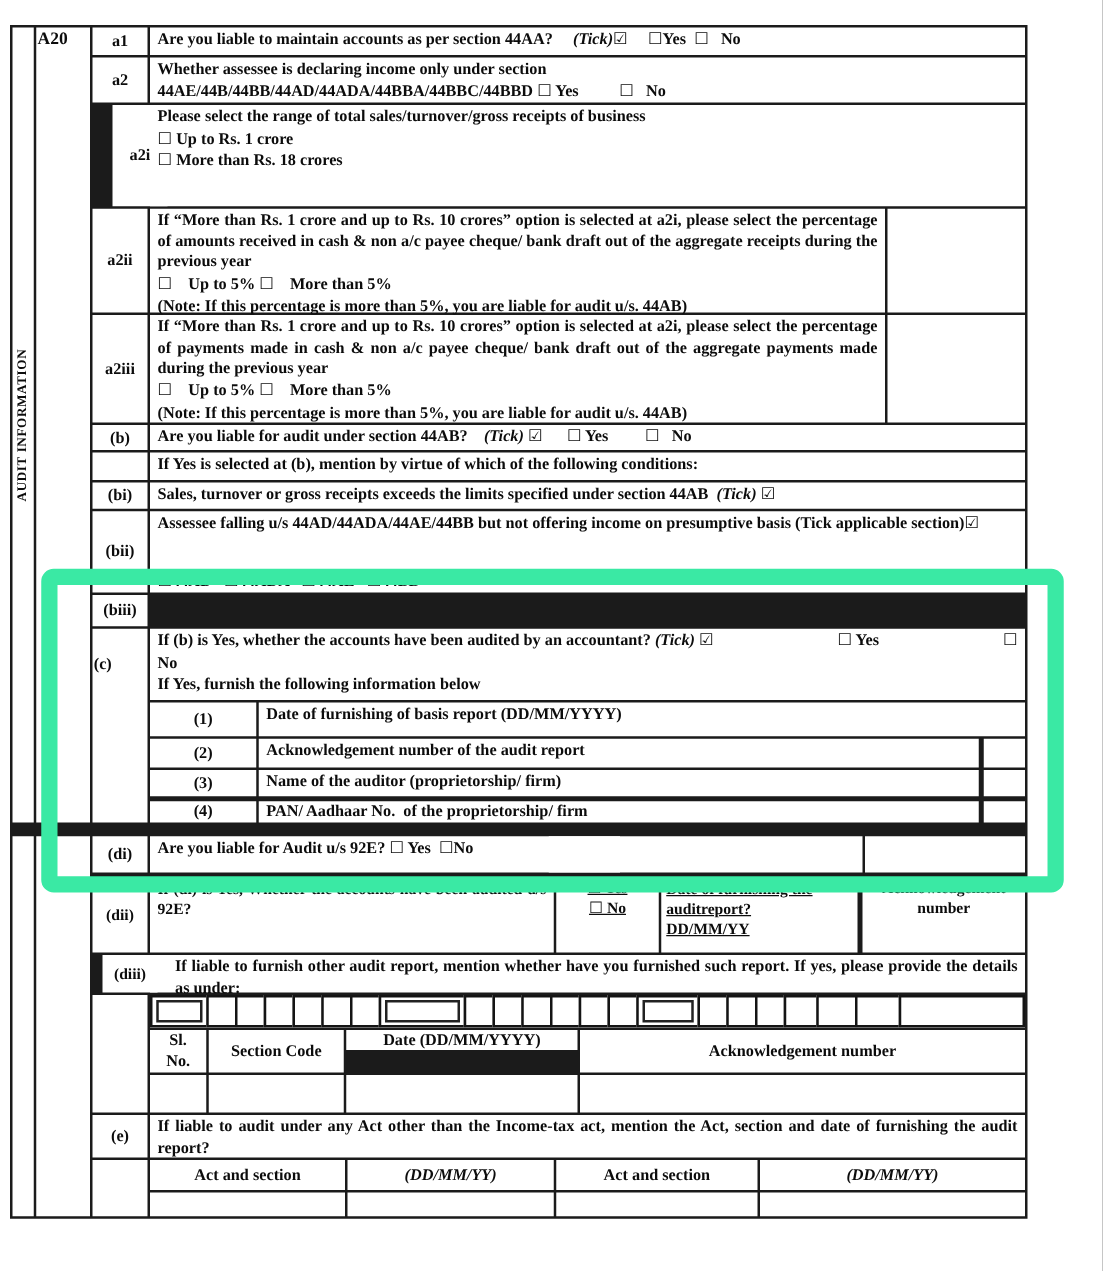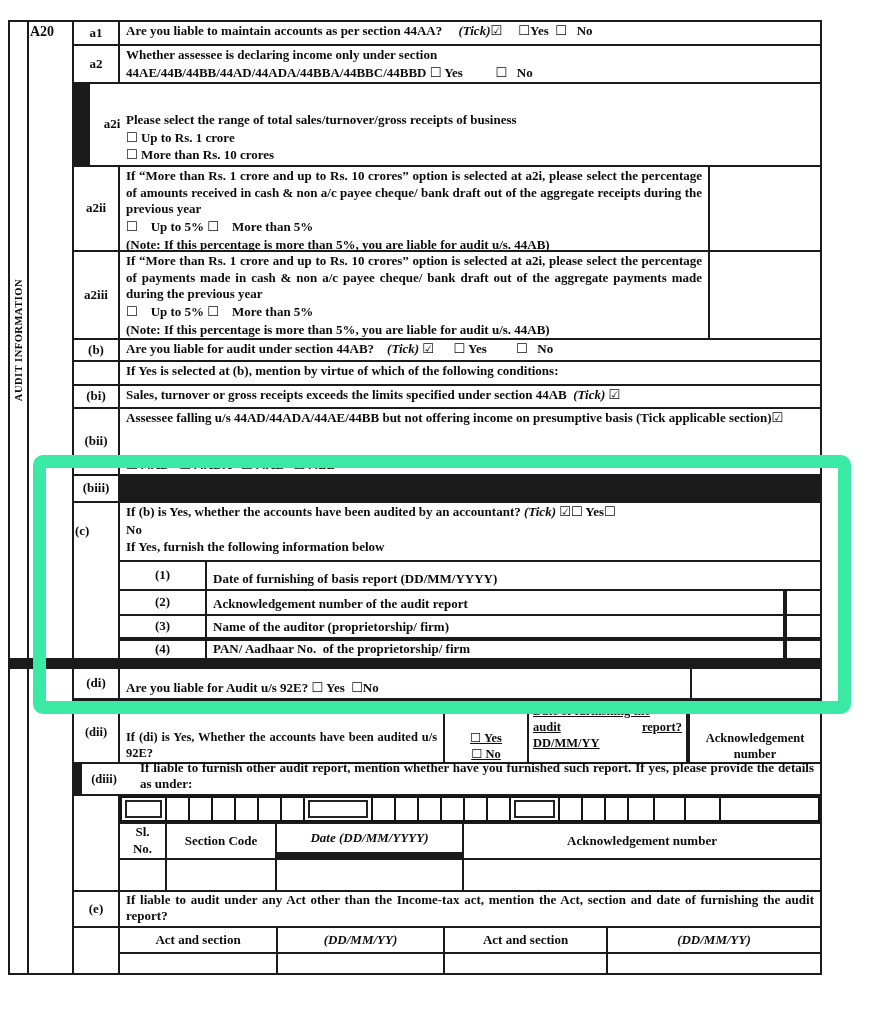--- a/index.html
+++ b/index.html
@@ -2,31 +2,31 @@
 <html><head>
 <meta charset="utf-8">
 <style>
   html,body{margin:0;padding:0;background:#fff;}
   body{width:882px;height:1024px;position:relative;overflow:hidden;
        font-family:"Liberation Serif","DejaVu Serif","DejaVu Sans",serif;
        font-weight:bold;color:#0c0c0c;}
   #grid{position:absolute;left:8px;top:20px;width:814px;height:955px;background:#1b1b1b;}
   .cell{position:absolute;background:#fff;box-sizing:border-box;font-size:13px;line-height:1.28;}
   .tx{white-space:pre-wrap;padding:1px 6px;}
-  .vc{display:flex;flex-direction:column;justify-content:flex-end;}
+  .vc{display:flex;flex-direction:column;justify-content:flex-start;}
   .lb{display:flex;align-items:center;justify-content:center;text-align:center;padding:0 1px;}
   .top{justify-content:flex-start;}
   .just{text-align:justify;}
   .ctr{text-align:center;}
   .ul{text-decoration:underline;}
   .sm{font-size:12.5px;}
   i{font-style:italic;}
   .side{writing-mode:vertical-rl;transform:rotate(180deg);font-size:10.5px;letter-spacing:.5px;margin:auto;}
   .a20{font-size:14px;padding-top:1px;}
-  .crow{display:flex;justify-content:flex-start;padding-right:6px;}
+  .crow{display:flex;justify-content:space-between;padding-right:6px;}
   .strip{display:flex;height:100%;width:100%;}
   .bx{display:block;height:100%;border:2px solid #141414;box-sizing:border-box;margin-left:-2px;background:#fff;position:relative;}
   .bx:first-child{margin-left:0;}
   .bx.n .in{position:absolute;left:3px;right:3px;top:2px;bottom:2px;border:2px solid #222;}
   .fill{flex:1;}
 </style>
 </head>
 <body>
 
 <div id="grid">
@@ -46,21 +46,21 @@
   <div class="cell vc" style="left:66px;top:26px;width:0;height:0;"></div>
   <div class="cell" style="left:112px;top:26px;width:700px;height:36px;">
     <div class="tx">Whether assessee is declaring income only under section</div>
     <div class="tx" style="padding-top:0;">44AE/44B/44BB/44AD/44ADA/44BBA/44BBC/44BBD ☐ Yes          ☐   No</div>
   </div>
 
   <div class="cell lb" style="left:82px;top:64px;width:44px;height:81px;">a2i</div>
   <div class="cell vc" style="left:112px;top:64px;width:700px;height:81px;">
     <div class="tx">Please select the range of total sales/turnover/gross receipts of business</div>
     <div class="tx" style="padding-top:0;">☐ Up to Rs. 1 crore</div>
-    <div class="tx" style="padding-top:0;">☐ More than Rs. 10 crores</div>
+    <div class="tx" style="padding-top:0;">☐ More than Rs. 18 crores</div>
   </div>
 
   <div class="cell lb" style="left:66px;top:147px;width:44px;height:83px;">a2ii</div>
   <div class="cell" style="left:112px;top:147px;width:588px;height:83px;">
     <div class="tx just">If “More than Rs. 1 crore and up to Rs. 10 crores” option is selected at a2i, please select the percentage of amounts received in cash &amp; non a/c payee cheque/ bank draft out of the aggregate receipts during the previous year</div>
     <div class="tx" style="padding-top:0;">☐    Up to 5% ☐    More than 5%</div>
     <div class="tx" style="padding-top:0;">(Note: If this percentage is more than 5%, you are liable for audit u/s. 44AB)</div>
   </div>
   <div class="cell" style="left:702px;top:147px;width:110px;height:83px;"></div>
 
@@ -124,21 +124,21 @@
   <div class="cell" style="left:684px;top:649px;width:128px;height:29px;"></div>
 
   <div class="cell lb sm" style="left:66px;top:682px;width:44px;height:60px;">(dii)</div>
   <div class="cell tx vc sm just" style="left:112px;top:682px;width:323px;height:60px;">If (di) is Yes, Whether the accounts have been audited u/s 92E?</div>
   <div class="cell vc ctr sm" style="left:437px;top:682px;width:82px;height:60px;">
     <div><span class="ul">☐ Yes</span></div>
     <div><span class="ul">☐  No</span></div>
   </div>
   <div class="cell sm" style="left:521px;top:682px;width:157px;height:60px;padding:1px 4px;">
     <div><span class="ul">Date of furnishing the</span></div>
-    <div style="display:flex;justify-content:space-between;">
+    <div style="display:flex;">
       <span class="ul">audit</span>
       <span class="ul">report?</span>
     </div>
     <div><span class="ul">DD/MM/YY</span></div>
   </div>
   <div class="cell vc ctr sm" style="left:682px;top:682px;width:130px;height:60px;padding:0 8px;">Acknowledgement number</div>
 
   <div class="cell lb sm" style="left:74px;top:744px;width:44px;height:30px;">(diii)</div>
   <div class="cell tx vc just" style="left:112px;top:744px;width:700px;height:30px;padding-left:20px;">If liable to furnish other audit report, mention whether have you furnished such report. If yes, please provide the details as under:</div>
 
@@ -172,21 +172,21 @@
       <span class="bx" style="width:28px;"></span>
       <span class="bx" style="width:33px;"></span>
       <span class="bx" style="width:37px;"></span>
       <span class="bx fill"></span>
     </div>
   </div>
 
   <div class="cell lb" style="left:112px;top:804px;width:45px;height:34px;white-space:pre-line;">Sl.
 No.</div>
   <div class="cell lb" style="left:159px;top:804px;width:108px;height:34px;">Section Code</div>
-  <div class="cell lb" style="left:269px;top:804px;width:185px;height:28px;font-style:italic;">Date (DD/MM/YYYY)</div>
+  <div class="cell lb" style="left:269px;top:804px;width:185px;height:16px;">Date (DD/MM/YYYY)</div>
   <div class="cell lb" style="left:456px;top:804px;width:356px;height:34px;">Acknowledgement number</div>
 
   <div class="cell" style="left:112px;top:840px;width:45px;height:30px;"></div>
   <div class="cell" style="left:159px;top:840px;width:108px;height:30px;"></div>
   <div class="cell" style="left:269px;top:840px;width:185px;height:30px;"></div>
   <div class="cell" style="left:456px;top:840px;width:356px;height:30px;"></div>
 
   <div class="cell lb" style="left:66px;top:872px;width:44px;height:34px;">(e)</div>
   <div class="cell tx vc just" style="left:112px;top:872px;width:700px;height:34px;">If liable to audit under any Act other than the Income-tax act, mention the Act, section and date of furnishing the audit report?</div>
 

